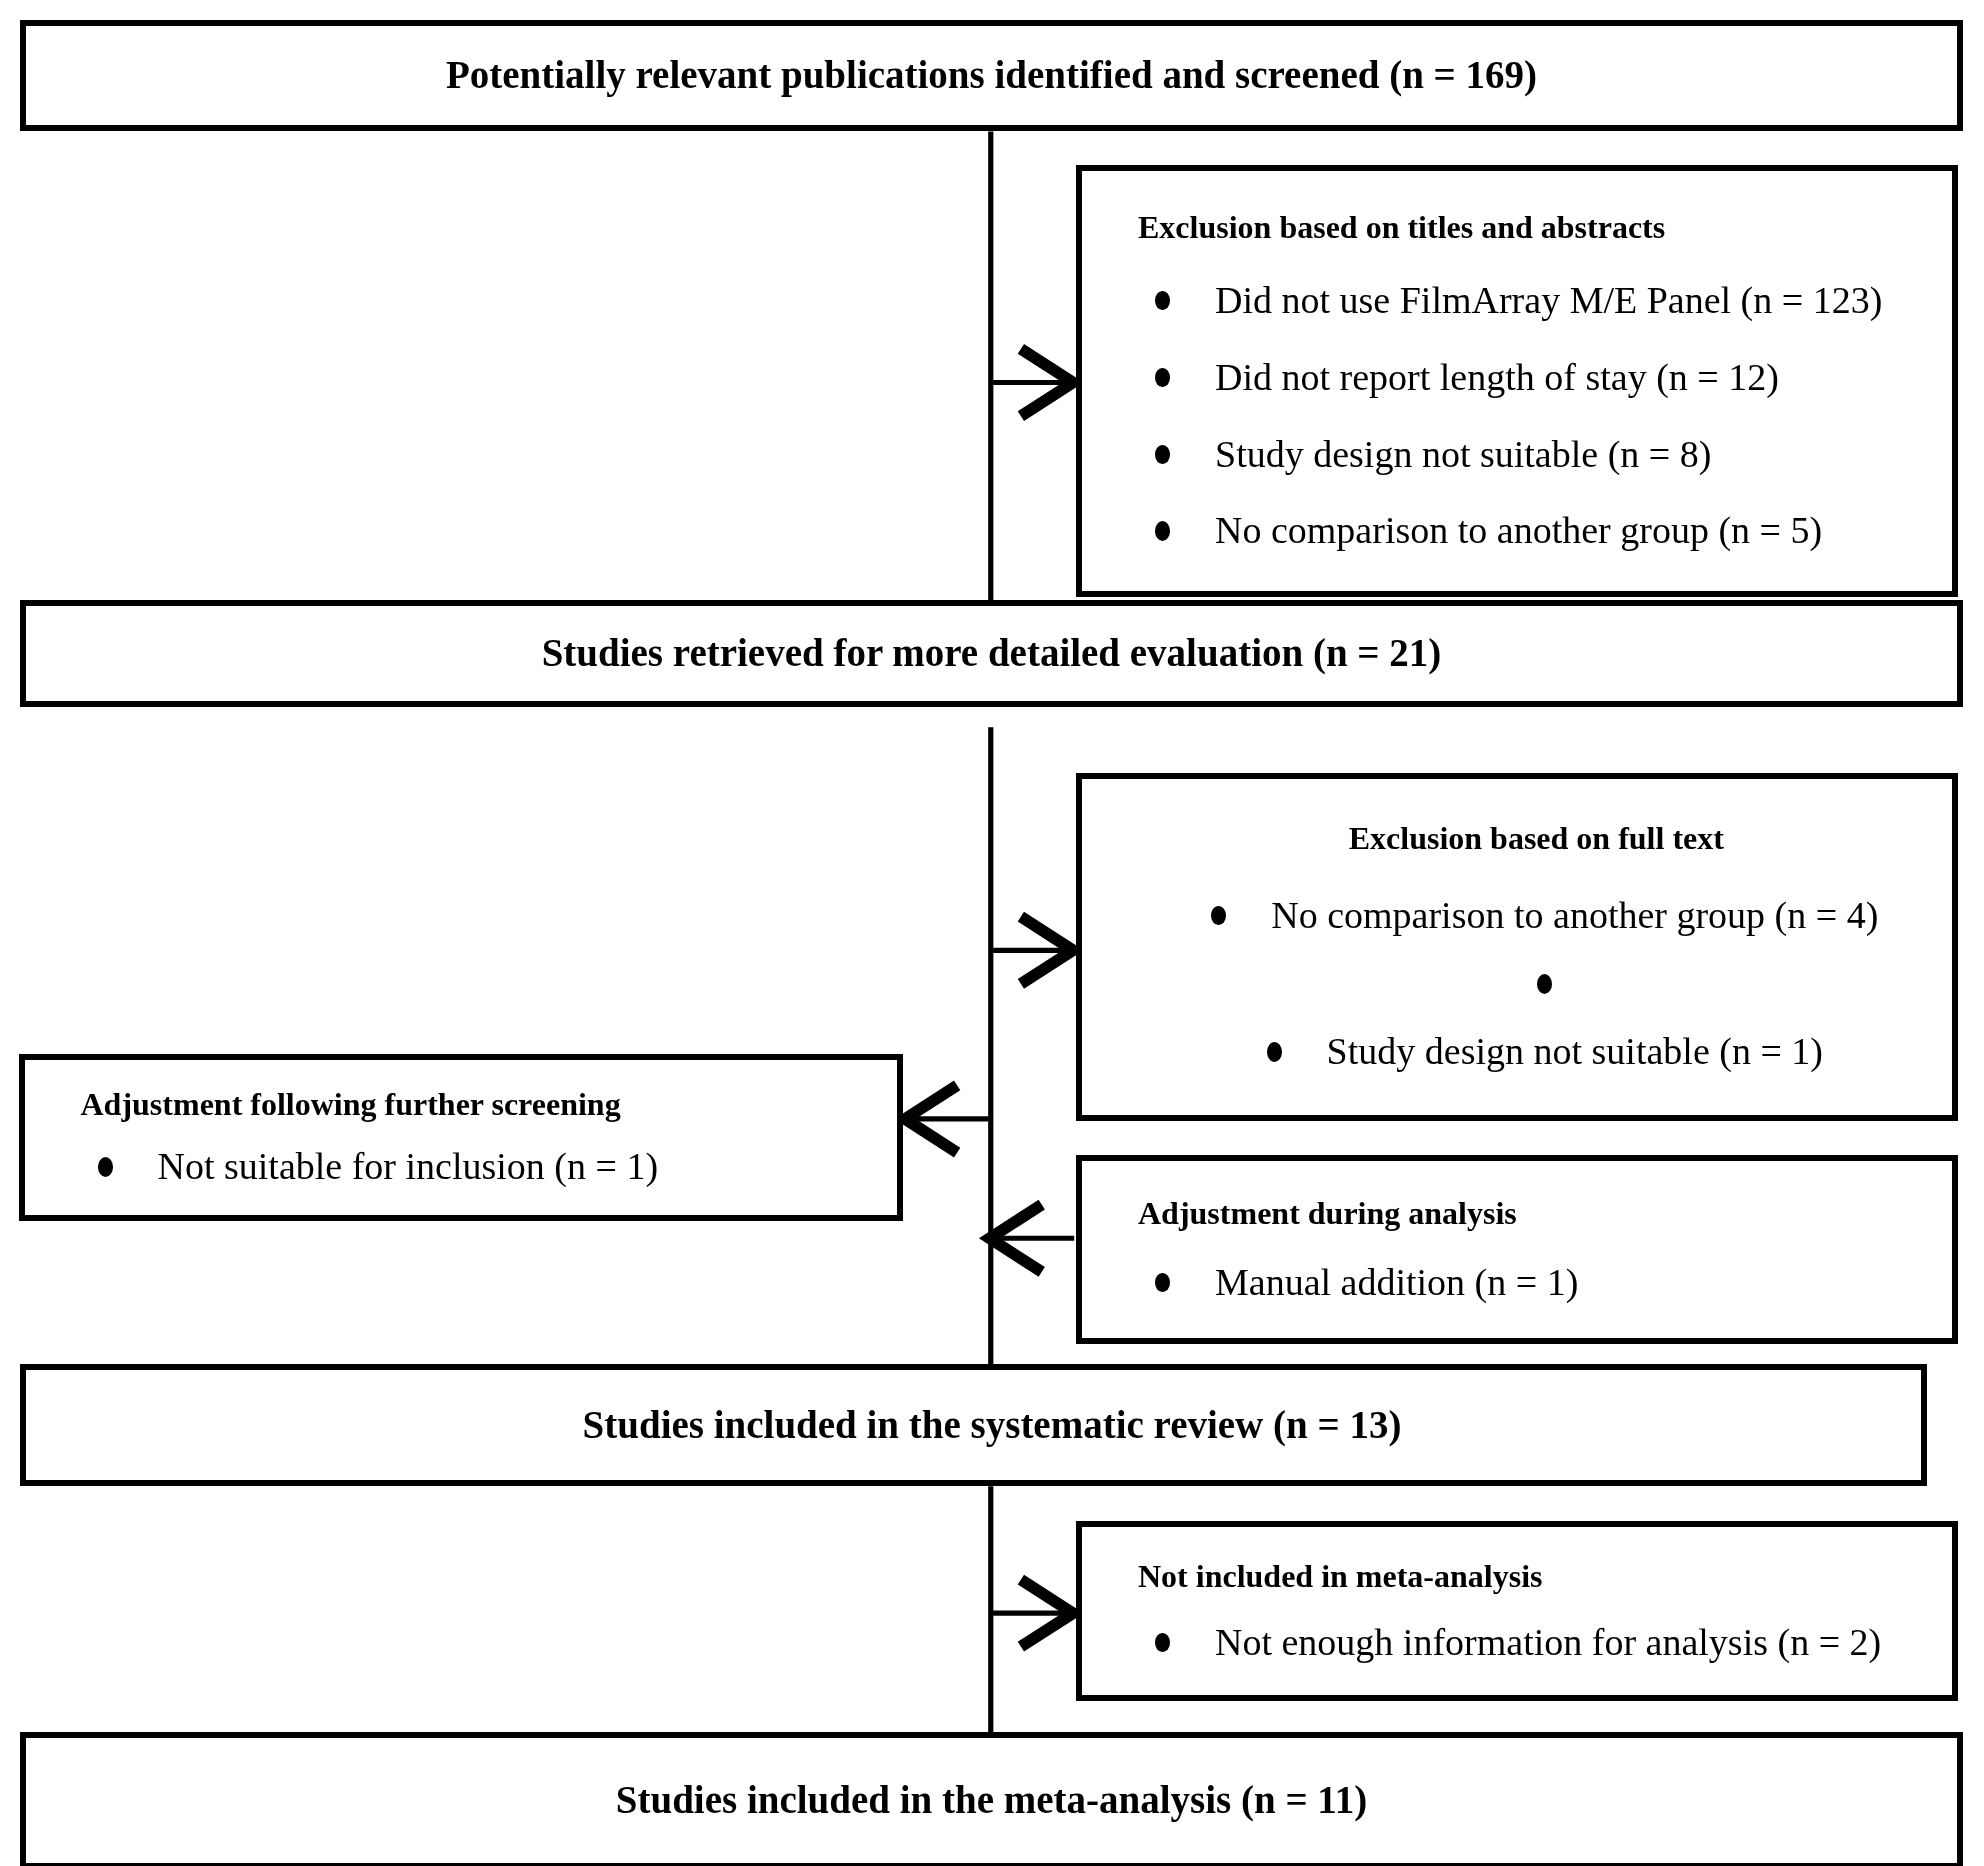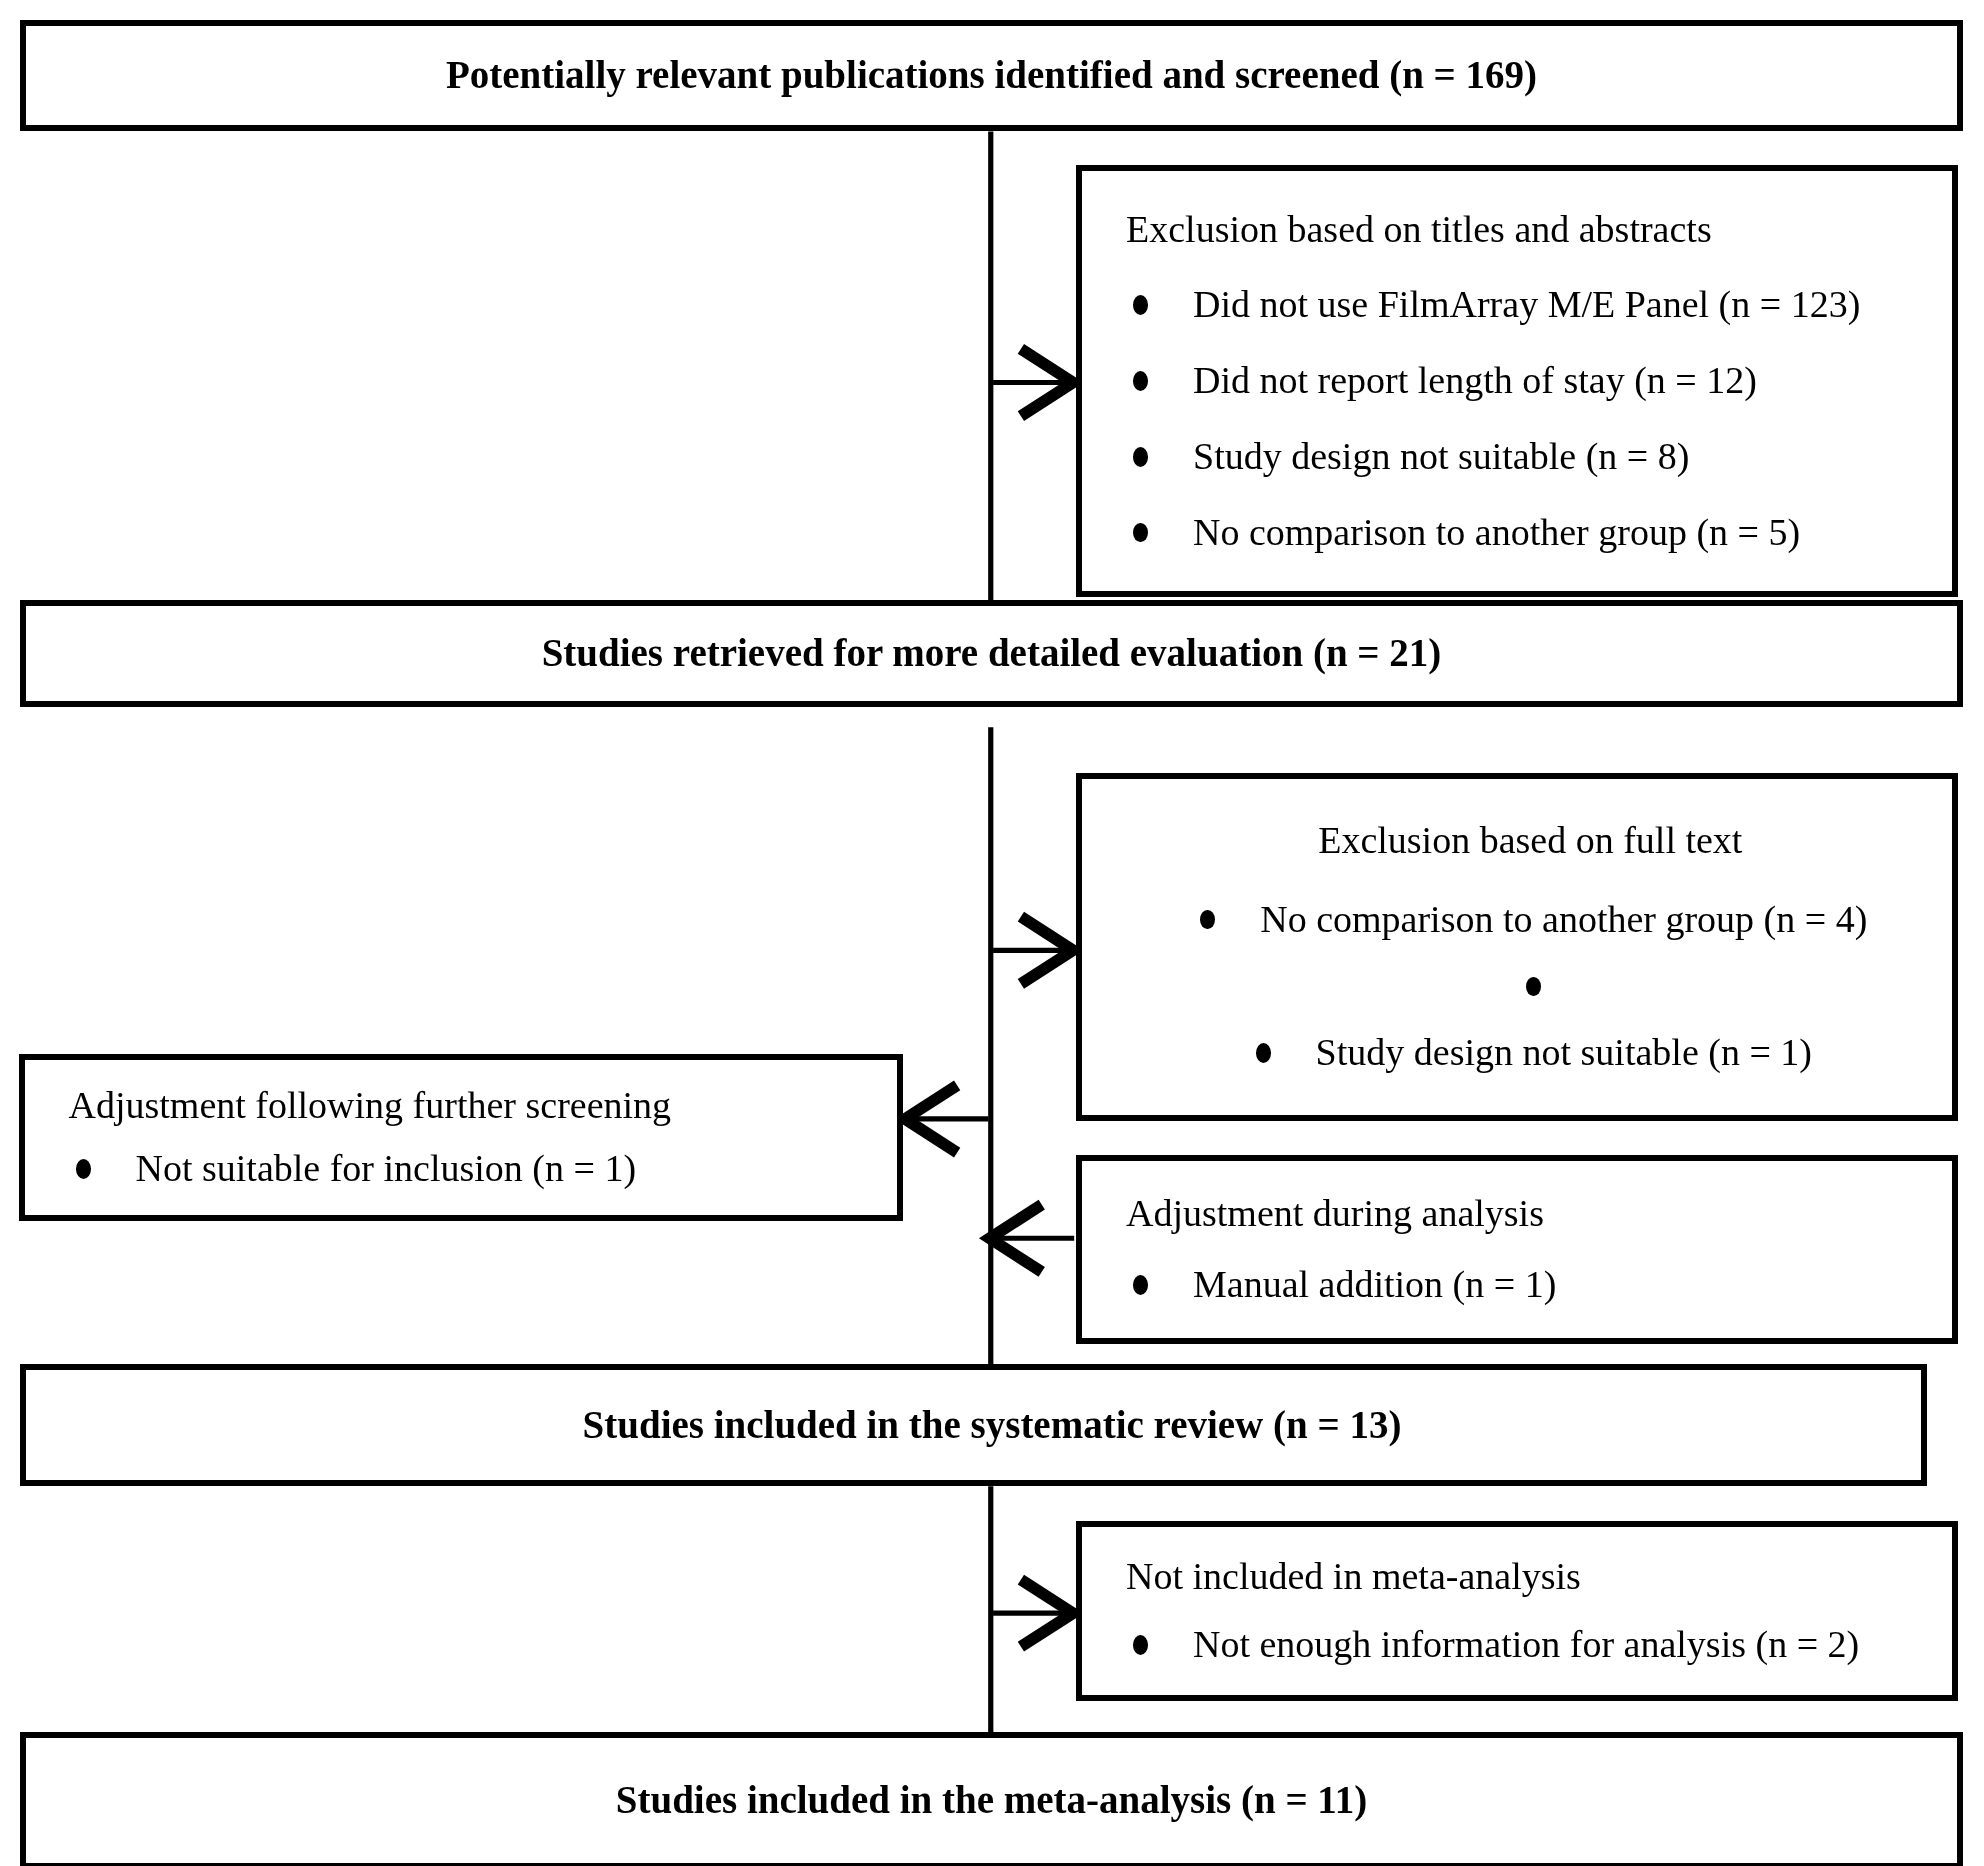--- a/index.html
+++ b/index.html
@@ -8,22 +8,22 @@
     width:1985px;height:1867px;
     background:#ffffff;
     font-family:"Liberation Serif","DejaVu Serif",serif;
     color:#000;
   }
   .connectors{position:absolute;left:0;top:0;width:1985px;height:1867px;pointer-events:none;}
   .box{position:absolute;box-sizing:border-box;border:6.4px solid #000;background:#fff;}
   .band{display:flex;align-items:center;justify-content:center;text-align:right;}
   .band-label{font-weight:bold;font-size:39px;line-height:1.15;}
   .detail{display:flex;flex-direction:column;justify-content:space-evenly;padding:4.6px 17.4px 4.6px 0;}
-  .dtitle{font-weight:normal;font-size:38px;line-height:1.15;padding-left:44px;}
-  .brow{display:flex;align-items:center;}
+  .dtitle{font-weight:bold;font-size:32px;line-height:1.15;padding-left:56px;}
+  .brow{display:flex;align-items:center;padding-left:22px;}
   .dot{flex:none;width:15px;height:19.7px;border-radius:50%;background:#000;margin-left:51px;}
   .btext{font-size:38px;line-height:1.15;margin-left:45px;}
 </style>
 </head>
 <body>
 
 <div class="canvas">
 
   <svg class="connectors" viewBox="0 0 3426 3222" xmlns="http://www.w3.org/2000/svg">
 

